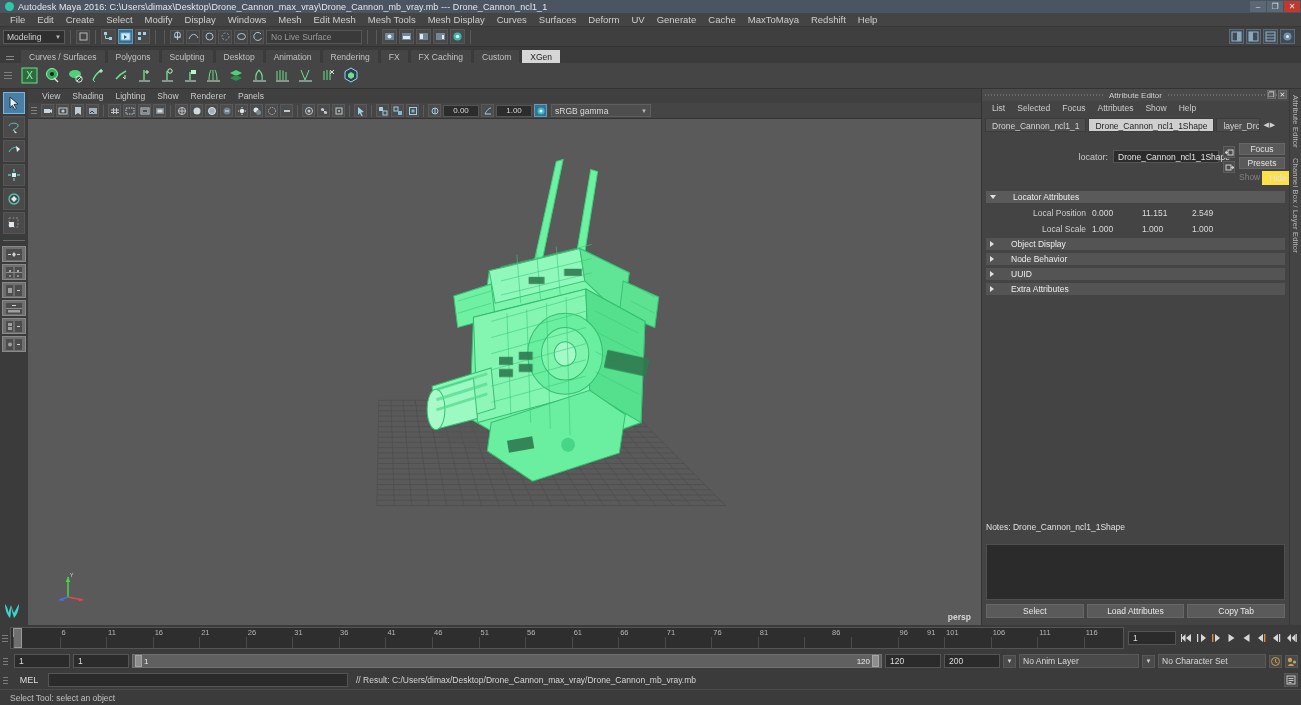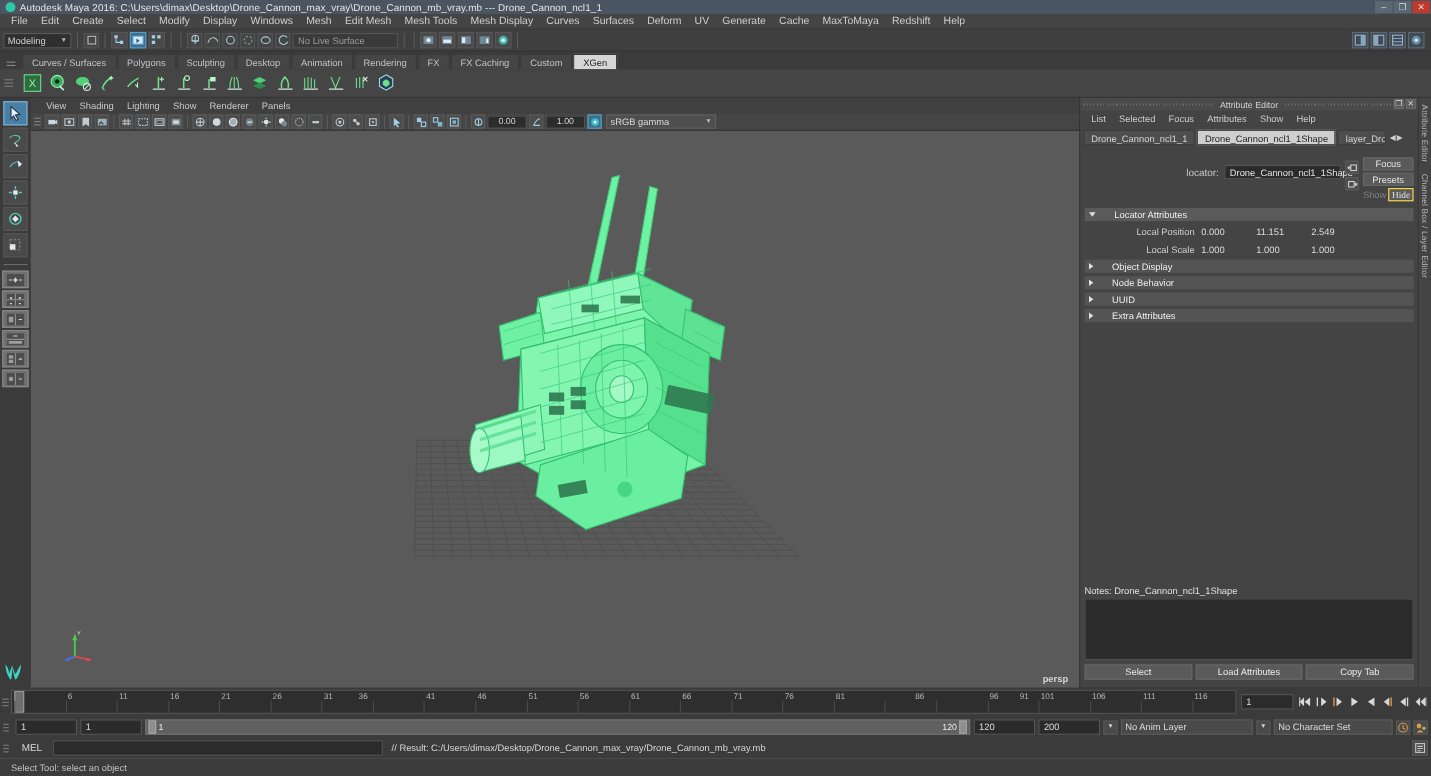--- a/index.html
+++ b/index.html
@@ -115,33 +115,33 @@
   .locfield{ width:106px;height:13px;background:#2b2b2b;border:1px solid #555;color:#e2e2e2;font-size:8.5px;
              display:flex;align-items:center;padding-left:4px; }
   .locbtns{ display:flex;flex-direction:column;gap:3px;padding-top:3px; }
   .locbtn{ width:12px;height:12px;background:#4b4b4b;border:1px solid #5e5e5e;display:flex;align-items:center;justify-content:center; }
   .focuscol{ width:46px;display:flex;flex-direction:column;gap:2px; }
   .fbtn{ height:12px;background:#5a5a5a;border:1px solid #666;font-size:8.5px;color:#e4e4e4;
          display:flex;align-items:center;justify-content:center; }
   .showhide{ display:flex;gap:2px; }
   .showhide .sh{ flex:1;height:12px;font-size:8.5px;display:flex;align-items:center;justify-content:center; }
   .showhide .sh.dim{ color:#828282; }
-  .showhide .sh.hide{ background:#5a5a5a;border:1px solid #fde047;color:#e4e4e4;font-family:Liberation Serif, serif; }
+  .showhide .sh.hide{ background:#5a5a5a;border:7px solid #fde047;color:#e4e4e4; }
 
   .section{ margin-top:6px; }
   .sechdr{ height:12px;background:#5a5a5a;display:flex;align-items:center;gap:17px;padding-left:4px;font-size:8.5px;color:#ededed; }
   .sechdr.collapsed{ background:#545454;margin-top:3px; }
   .tri{ width:0;height:0;border-left:4px solid #e0e0e0;border-top:3px solid transparent;border-bottom:3px solid transparent; }
   .tri.down{ border-left:3px solid transparent;border-right:3px solid transparent;border-top:4px solid #e0e0e0;border-bottom:none; }
   .attrrow{ display:flex;align-items:center;height:13px;font-size:8.5px;color:#d2d2d2;margin-top:3px; }
   .attrlbl{ width:106px;text-align:right;padding-right:6px;color:#cfcfcf; }
   .attrval{ width:50px;color:#dcdcdc; }
 
   .notes{ margin-top:auto;padding-bottom:3px; }
-  .noteslbl{ font-size:8.5px;color:#e0e0e0;margin-bottom:2px; }
+  .noteslbl{ font-size:8.5px;color:#e0e0e0;margin-bottom:12px; }
   .notesbox{ height:56px;background:#2b2b2b;border:1px solid #4f4f4f; }
   .aebtns{ display:flex;gap:3px;margin-top:4px;padding-bottom:4px; }
   .aebtn{ flex:1;height:14px;background:#5a5a5a;border:1px solid #676767;font-size:8.5px;color:#eaeaea;
           display:flex;align-items:center;justify-content:center; }
   .aeside{ width:12px;flex:0 0 12px;background:#444;display:flex;align-items:center;justify-content:center;
            border-left:1px solid #383838; }
   .aeside span{ writing-mode:vertical-rl;font-size:7.5px;color:#b8b8b8;letter-spacing:.2px; }
 
   
   .timeslider{ height:26px;background:#3b3b3b;display:flex;align-items:center;flex:0 0 26px; }
@@ -999,21 +999,21 @@
         <div class="ticklbl" style="left: 97.1092px;">11</div>
         <div class="tick" style="left: 141.664px; top: 9px; height: 13px;"></div>
         <div class="ticklbl" style="left: 143.664px;">16</div>
         <div class="tick" style="left: 188.218px; top: 9px; height: 13px;"></div>
         <div class="ticklbl" style="left: 190.218px;">21</div>
         <div class="tick" style="left: 234.773px; top: 9px; height: 13px;"></div>
         <div class="ticklbl" style="left: 236.773px;">26</div>
         <div class="tick" style="left: 281.328px; top: 9px; height: 13px;"></div>
         <div class="ticklbl" style="left: 283.328px;">31</div>
         <div class="tick" style="left: 327.882px; top: 9px; height: 13px;"></div>
-        <div class="ticklbl" style="left: 315px;">36</div>
+        <div class="ticklbl" style="left: 329px;">36</div>
         <div class="tick" style="left: 374.437px; top: 9px; height: 13px;"></div>
         <div class="ticklbl" style="left: 376.437px;">41</div>
         <div class="tick" style="left: 420.992px; top: 9px; height: 13px;"></div>
         <div class="ticklbl" style="left: 422.992px;">46</div>
         <div class="tick" style="left: 467.546px; top: 9px; height: 13px;"></div>
         <div class="ticklbl" style="left: 469.546px;">51</div>
         <div class="tick" style="left: 514.101px; top: 9px; height: 13px;"></div>
         <div class="ticklbl" style="left: 516.101px;">56</div>
         <div class="tick" style="left: 560.655px; top: 9px; height: 13px;"></div>
         <div class="ticklbl" style="left: 562.655px;">61</div>

